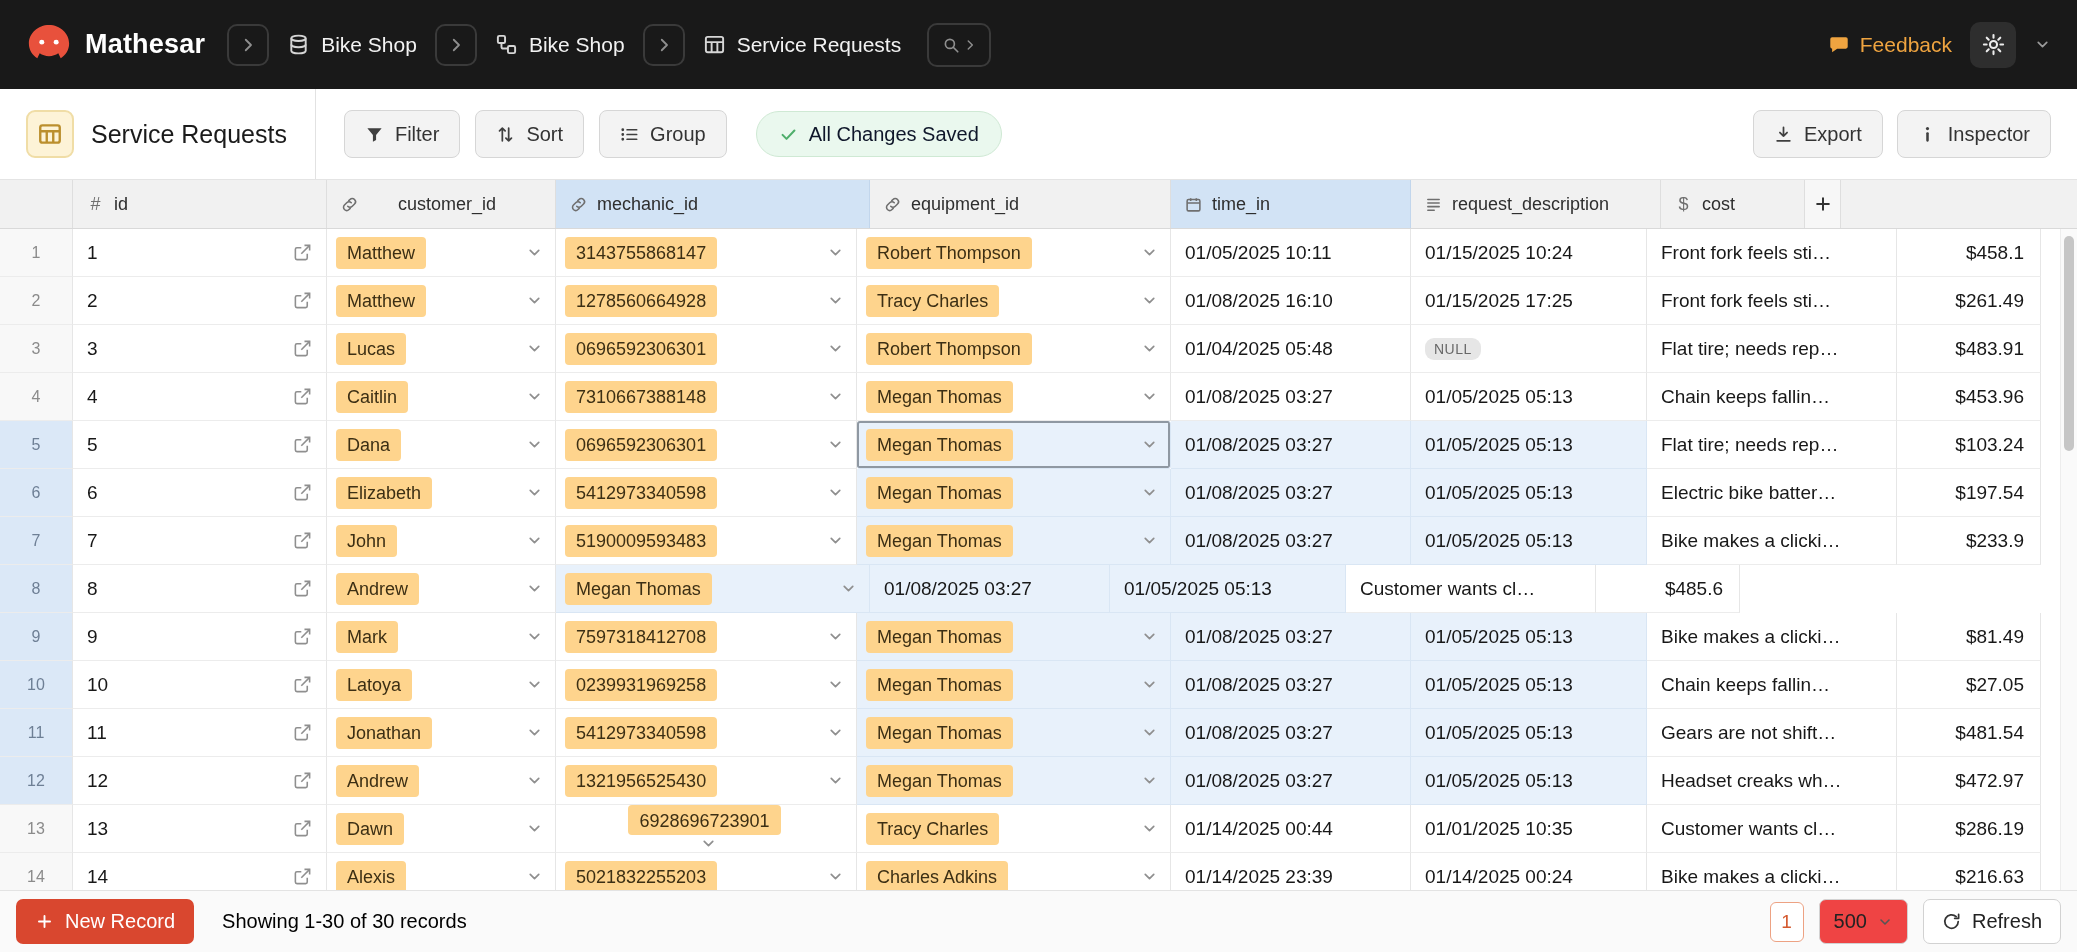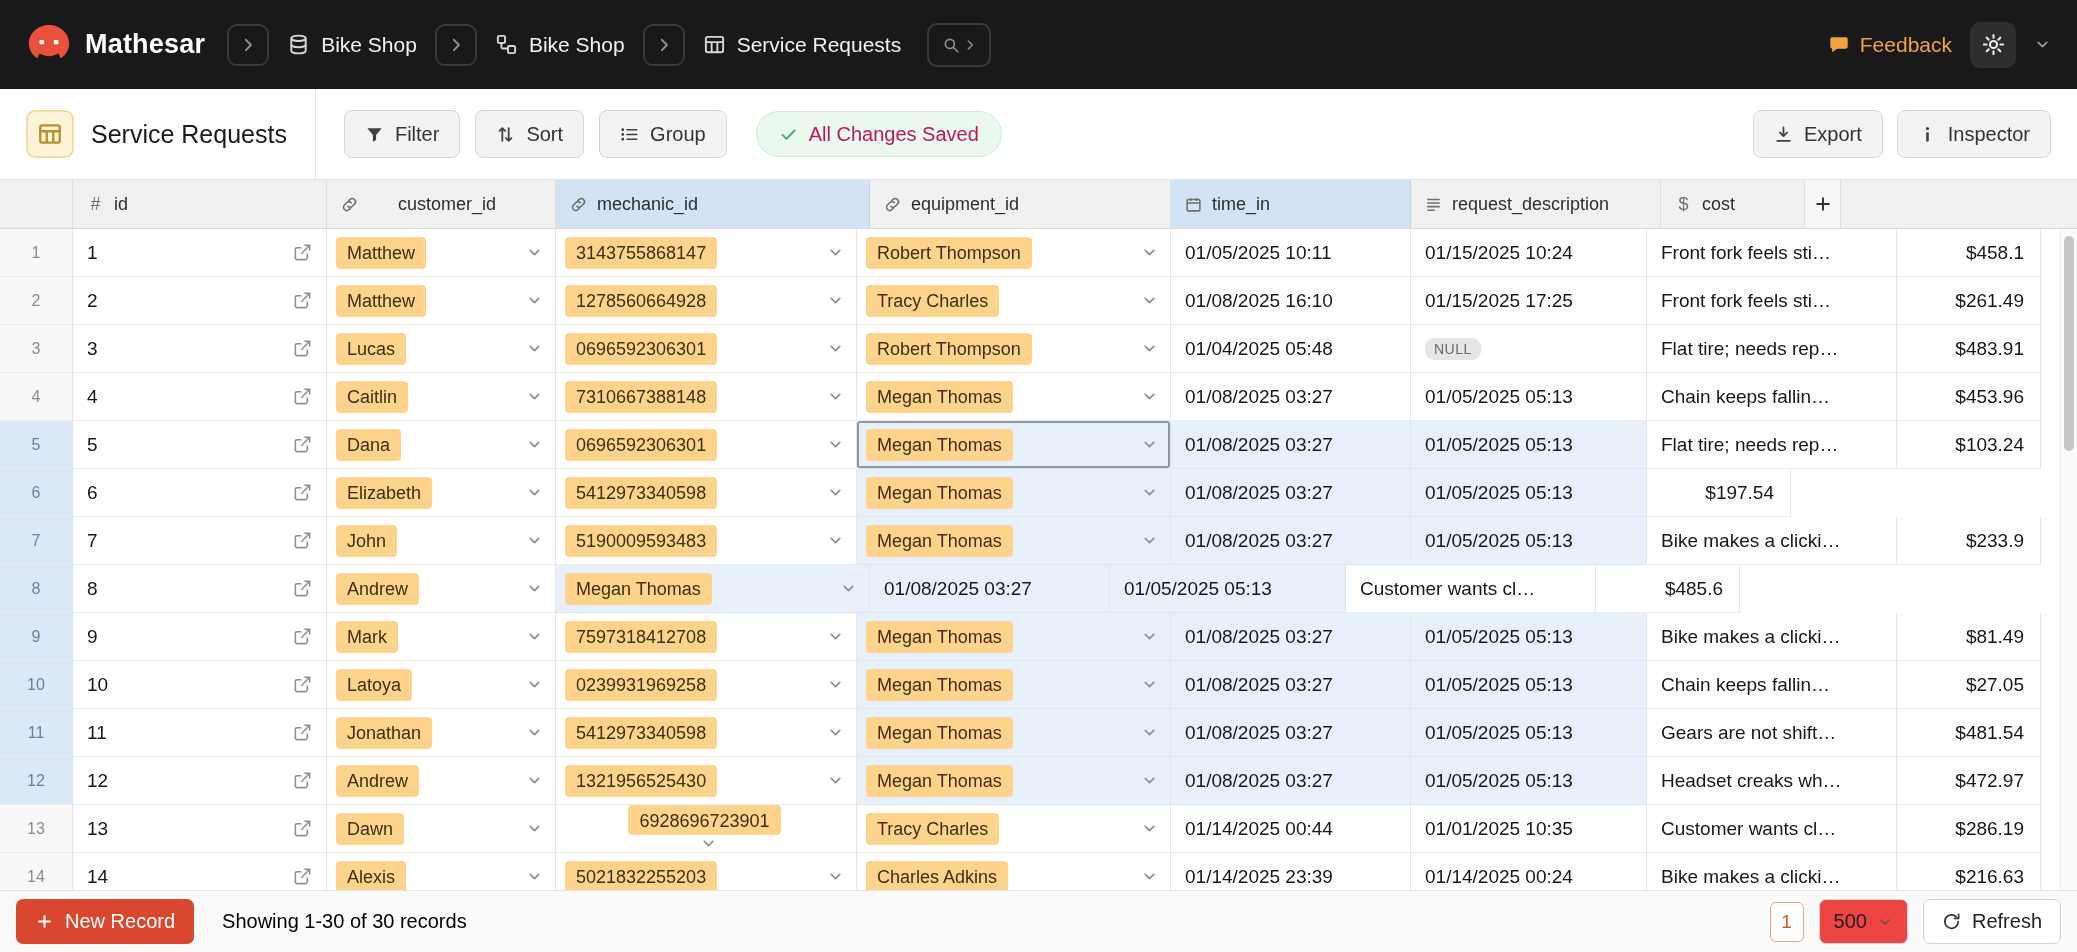--- a/index.html
+++ b/index.html
@@ -29,21 +29,21 @@
 
   
   .toolbar{height:90px;flex:0 0 auto;background:#fff;border-bottom:1px solid #e4e4e4;display:flex;align-items:center;padding:0 26px;gap:15px;}
   .title-wrap{display:flex;align-items:center;gap:17px;}
   .title-icon{width:48px;height:48px;border-radius:9px;background:#fdf3d7;border:2px solid #f0dda6;display:flex;align-items:center;justify-content:center;box-sizing:border-box;}
   .title-icon .ic{width:26px;height:26px;}
   .page-title{font-size:25px;color:#1b1b1b;font-weight:500;white-space:nowrap;}
   .toolbar-divider{width:1px;align-self:stretch;background:#e2e2e2;margin:0 13px;}
   .tb-btn{height:48px;padding:0 20px;border:1px solid #d6d6d6;border-radius:8px;background:#f3f3f3;display:flex;align-items:center;gap:11px;font-size:20px;color:#333;cursor:pointer;font-family:inherit;}
   .tb-btn .ic{width:19px;height:19px;color:#3f3f3f;}
-  .saved-pill{height:46px;padding:0 22px;border:1px solid #cfe9d4;border-radius:24px;background:#eaf8ee;display:flex;align-items:center;gap:11px;font-size:20px;color:#be185d;margin-left:14px;box-sizing:border-box;}
+  .saved-pill{height:46px;padding:0 22px;border:1px solid #cfe9d4;border-radius:24px;background:#eaf8ee;display:flex;align-items:center;gap:11px;font-size:20px;color:#0f172a;margin-left:14px;box-sizing:border-box;}
   .saved-pill .ic{width:19px;height:19px;color:#4fae6b;}
   .toolbar-right{margin-left:auto;display:flex;gap:14px;}
 
   
   .table-area{flex:1 1 auto;position:relative;overflow:hidden;background:#fff;}
   .thead{display:flex;height:49px;background:#f1f1f1;border-bottom:1px solid #d9d9d9;box-sizing:border-box;}
   .hcell{display:flex;align-items:center;gap:10px;padding:0 14px;border-right:1px solid #dedede;box-sizing:border-box;font-size:18px;color:#2e2e2e;flex:0 0 auto;cursor:pointer;background:#f1f1f1;white-space:nowrap;overflow:hidden;}
   .hcell.sel{background:#d2e3f5;border-right-color:#c2d6ec;}
   .hcell .ic{width:17px;height:17px;color:#6f6f6f;flex:0 0 auto;}
   .hglyph{font-size:18px;color:#6f6f6f;width:17px;text-align:center;flex:0 0 auto;}
@@ -598,20 +598,23 @@
                 <path d="M6 9l6 6 6-6"></path>
               </svg>
             </span>
           </div>
           <div class="cell tc csel" style="width: 240px;">
             <span>01/08/2025 03:27</span>
           </div>
           <div class="cell tc csel" style="width: 236px;">
             <span>01/05/2025 05:13</span>
           </div>
+          <div class="cell dc" style="width: 250px;">
+            <span>Electric bike batter…</span>
+          </div>
           <div class="cell cc" style="width: 144px;">
             <span>$197.54</span>
           </div>
         </div>
         <div class="trow">
           <div class="cell rn rsel" style="width: 73px;">7</div>
           <div class="cell idc" style="width: 254px;">
             <span>7</span>
             <span class="ic ext">
               <svg viewBox="0 0 24 24" fill="none" stroke="currentColor" stroke-width="2">

